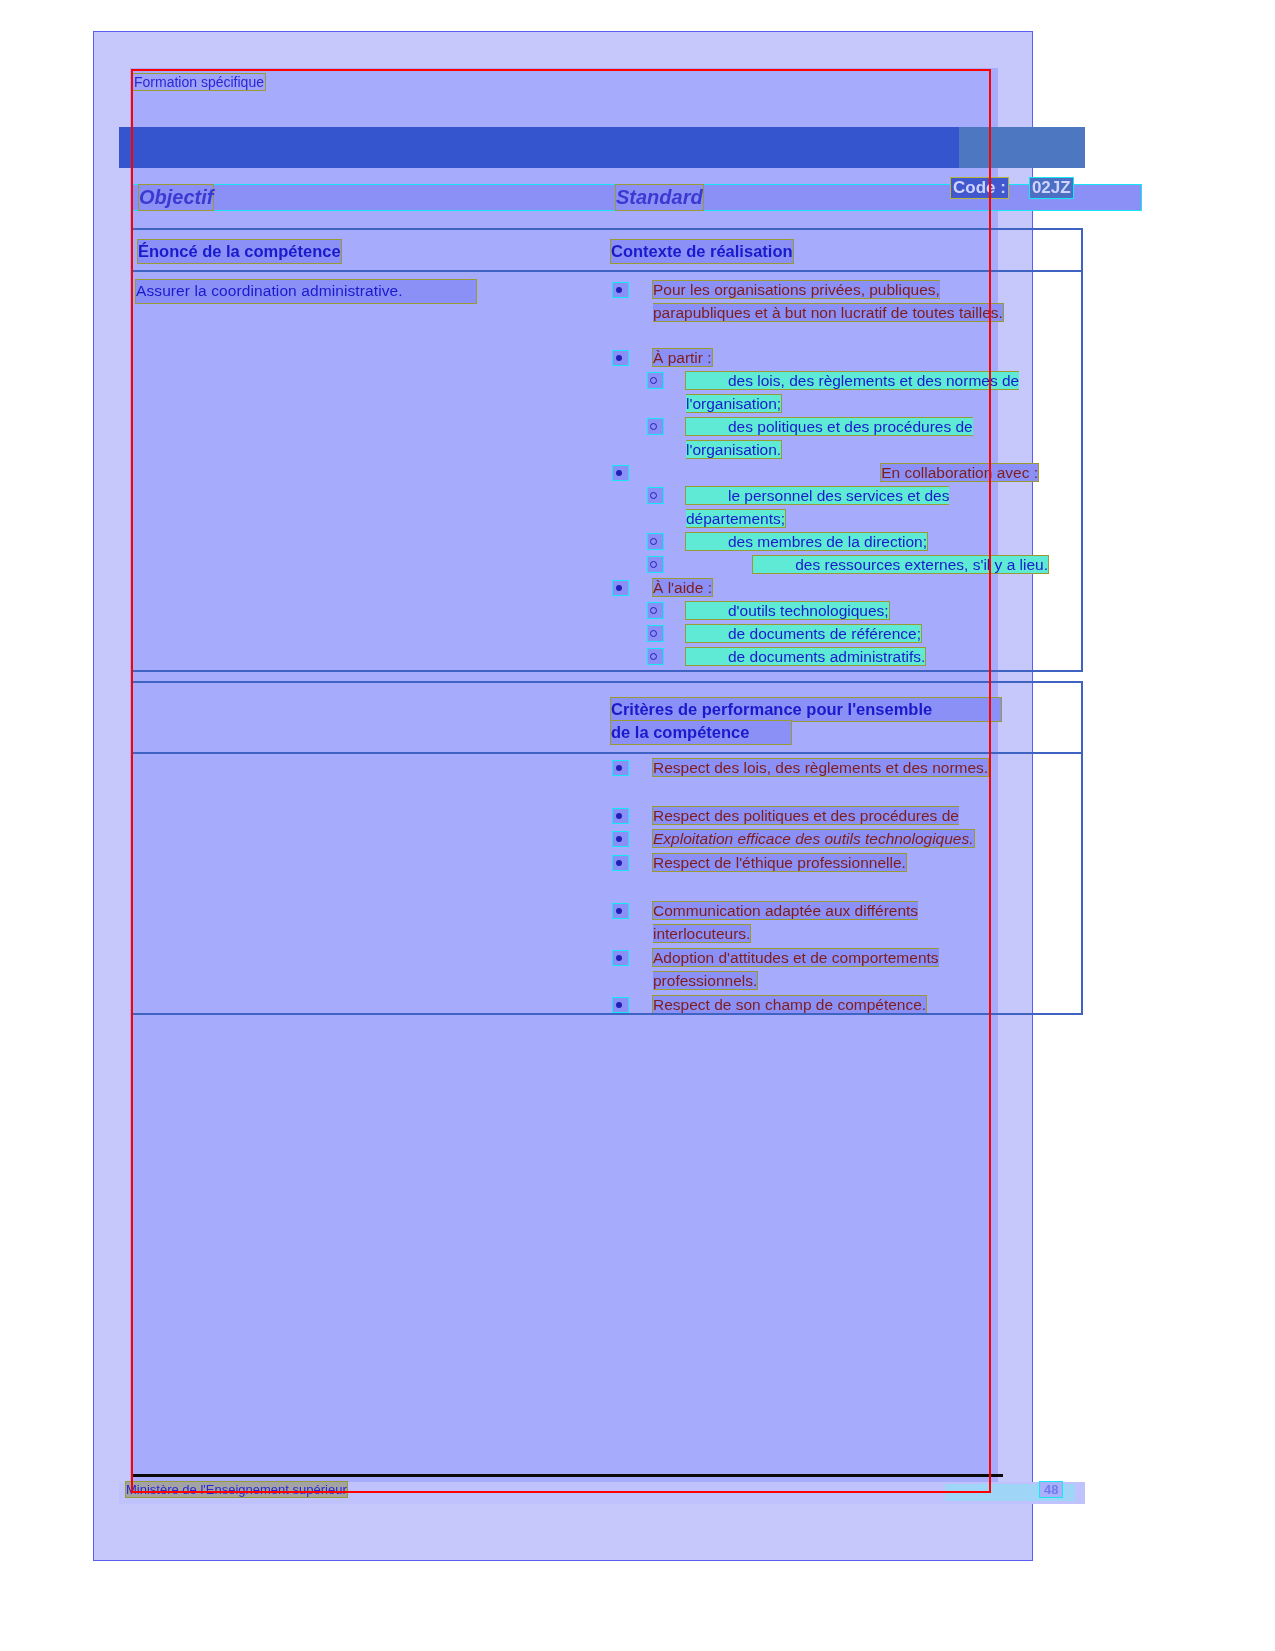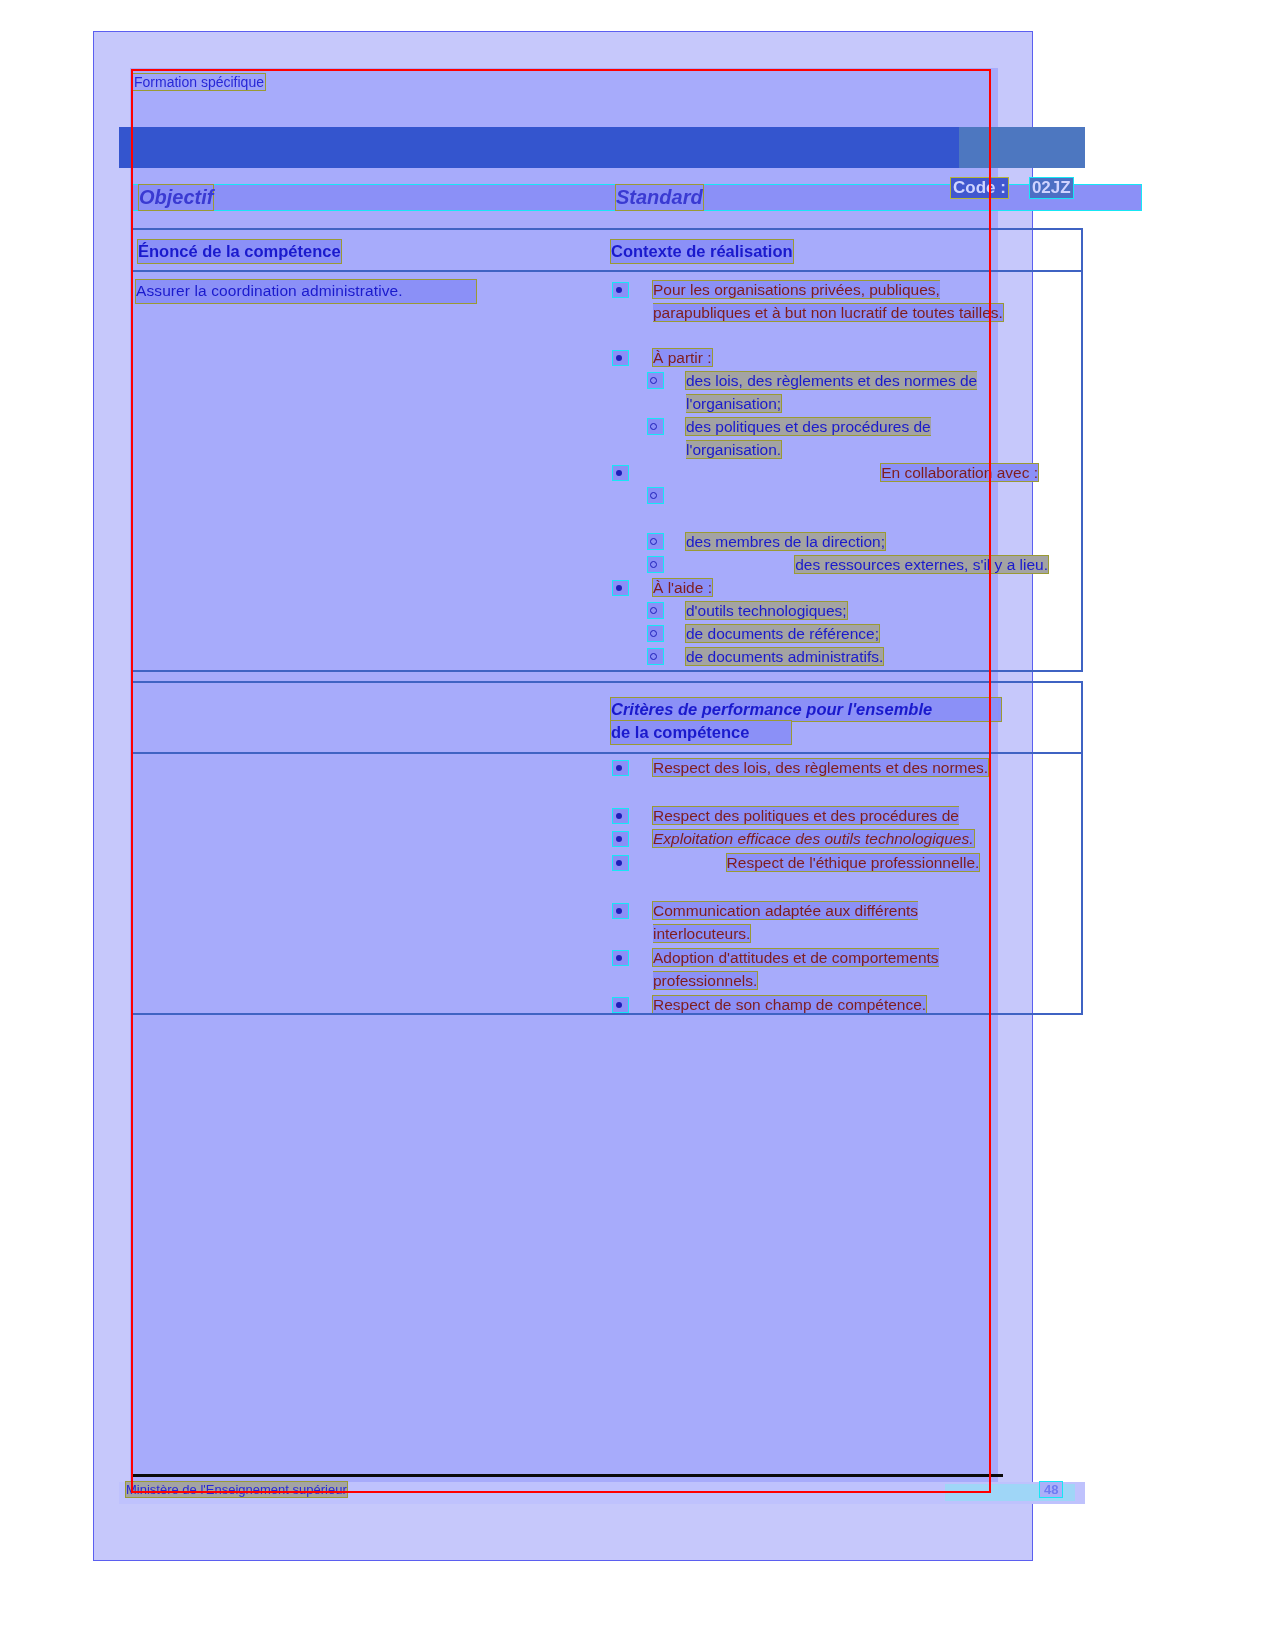--- a/index.html
+++ b/index.html
@@ -138,21 +138,21 @@
   .b2{ position:absolute; font-size:15.5px; line-height:22.6px; color:#1a1acd;}
   .b2 .mk{
     position:absolute; left:0; top:3px; width:15px; height:15px;
     background:#8b90f7; box-shadow:0 0 0 1px #16e7f5;
   }
   .b2 .mk:after{
     content:""; position:absolute; left:2px; top:4px;
     width:7px;height:7px;border:1.5px solid #1f1fb9;box-sizing:border-box;border-radius:50%;
   }
   .b2 .tx{ display:block; margin-left:38px;}
-  .b2 .tx span{ background:#a3a3a3; box-shadow:0 0 0 1px #9a9a33;}
+  .b2 .tx span{ background:#5eead4; box-shadow:0 0 0 1px #9a9a33;padding-left:42px;}
 
   
   #foot-rule{
     position:absolute; left:131px; top:1474px; width:872px; height:3px;
     background:#0a0a0a; z-index:30;
   }
   #foot-line{
     position:absolute; left:119px; top:1482px; width:966px; height:22px;
     background:#bfc2fd; z-index:12;
   }
@@ -229,20 +229,21 @@
   <span class="tx"><span>des politiques et des procédures de l'organisation.</span></span>
 </div>
 
 <div class="b1" style="left:613px; top:462px; width:425px;text-align:right;">
   <span class="mk"></span>
   <span class="tx"><span>En collaboration avec :</span></span>
 </div>
 
 <div class="b2" style="left:648px; top:485px; width:330px;">
   <span class="mk"></span>
+  <span class="tx"><span>le personnel des services et des départements;</span></span>
 </div>
 
 <div class="b2" style="left:648px; top:531px; width:360px;">
   <span class="mk"></span>
   <span class="tx"><span>des membres de la direction;</span></span>
 </div>
 
 <div class="b2" style="left:648px; top:554px; width:400px;text-align:right;">
   <span class="mk"></span>
   <span class="tx"><span>des ressources externes, s'il y a lieu.</span></span>
@@ -266,34 +267,34 @@
 <div class="b2" style="left:648px; top:646px; width:330px;">
   <span class="mk"></span>
   <span class="tx"><span>de documents administratifs.</span></span>
 </div>
 
 <div class="tbl" id="tbl2">
   <div class="hdr-rule" style="top:69px;"></div>
   <div class="colrule" style="left:948px;"></div>
 </div>
 
-<div class="th" style="left:611px; top:698px; width:390px;font-style:italic;">Critères de performance pour l'ensemble</div>
+<div class="th" style="left:611px; top:698px; width:390px;">Critères de performance pour l'ensemble</div>
 <div class="th" style="left:611px; top:721px; width:180px;">de la compétence</div>
 
 <div class="b1" style="left:613px; top:757px; width:440px;">
   <span class="mk"></span>
   <span class="tx"><span>Respect des lois, des règlements et des normes.</span></span>
 </div>
 
 <div class="b1" style="left:613px; top:805px; width:440px;">
   <span class="mk"></span>
   <span class="tx"><span>Respect des politiques et des procédures de l'organisation.</span></span>
 </div>
 
-<div class="b1" style="left:613px; top:852px; width:440px;text-align:center;">
+<div class="b1" style="left:613px; top:852px; width:440px;">
   <span class="mk"></span>
   <span class="tx"><span>Respect de l'éthique professionnelle.</span></span>
 </div>
 
 <div class="b1" style="left:613px; top:828px; width:450px;font-style:italic;">
   <span class="mk"></span>
   <span class="tx"><span>Exploitation efficace des outils technologiques.</span></span>
 </div>
 
 <div class="b1" style="left:613px; top:900px; width:380px;">

